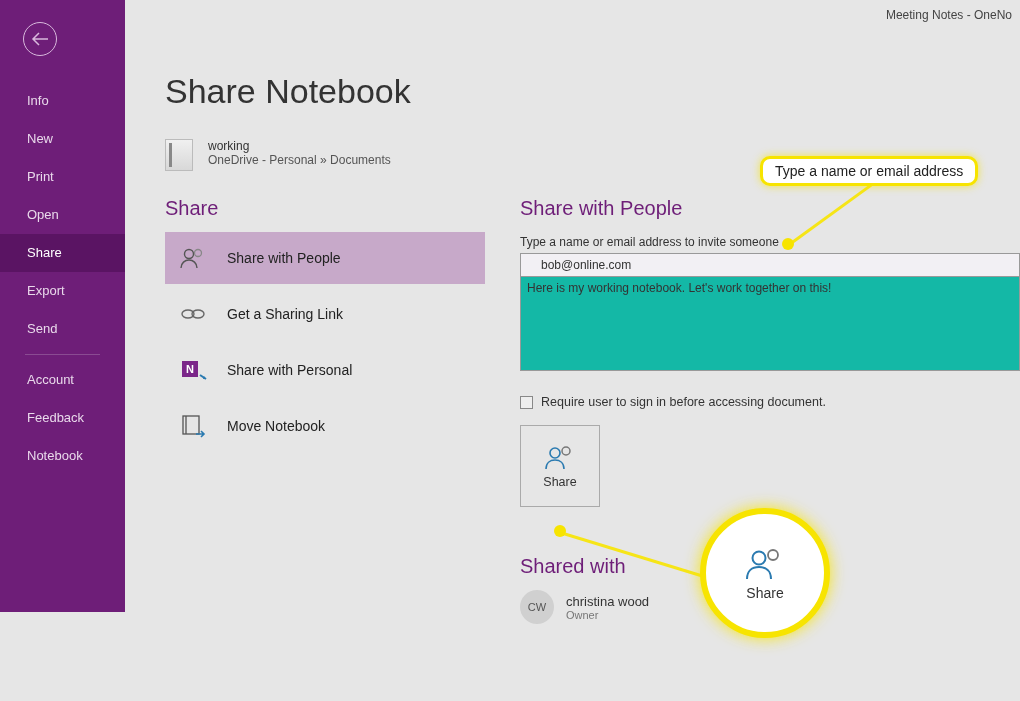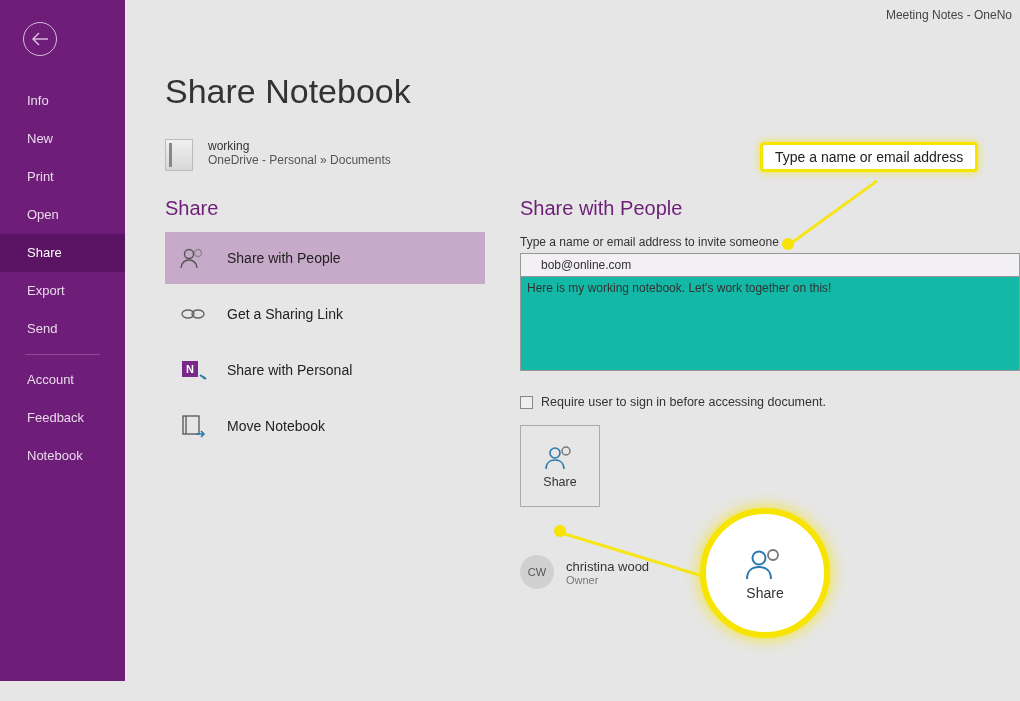--- a/index.html
+++ b/index.html
@@ -1,21 +1,21 @@
 <!DOCTYPE html>
 <html><head>
 <meta charset="utf-8">
 <style>
   * { box-sizing: border-box; margin: 0; padding: 0; font-family: "Segoe UI", Arial, sans-serif; }
   html, body { width: 1020px; height: 701px; overflow: hidden; }
   body { background: #e6e6e6; position: relative; }
 
   
   .sidebar {
-    position: absolute; left: 0; top: 0; width: 125px; height: 681px;
+    position: absolute; left: 0; top: 0; width: 125px; height: 612px;
     background: #6e1e78; color: #fff; font-size: 13px;
   }
   .back-btn {
     width: 34px; height: 34px; border: 1.5px solid #d8b8dc; border-radius: 50%;
     margin: 22px 0 0 23px; display:flex; align-items:center; justify-content:center;
     cursor: pointer;
   }
   .back-btn svg { stroke: #d8b8dc; }
   .side-items { margin-top: 26px; }
   .side-item {
@@ -203,33 +203,34 @@
       <div class="share-btn-big">
         <svg width="34" height="28" viewBox="0 0 34 28">
             <circle cx="12" cy="10" r="5" fill="none" stroke="#2a7ab0" stroke-width="1.6"></circle>
             <circle cx="23" cy="8" r="4" fill="none" stroke="#777" stroke-width="1.5"></circle>
             <path d="M3 26c0-6 4-9 9-9s9 3 9 9" fill="none" stroke="#2a7ab0" stroke-width="1.6"></path>
           </svg>
         <span>Share</span>
       </div>
 
       <div class="shared-with">
+        <div class="section-title">Shared with</div>
         <div class="sw-row">
           <div class="avatar">CW</div>
           <div>
             <div class="sw-name">christina wood</div>
             <div class="sw-role">Owner</div>
           </div>
         </div>
       </div>
     </div>
   </div>
 </div>
 
-<div class="callout-bubble" style="left:760px; top:142px;">Type a name or email address</div>
+<div class="callout-bubble" style="left:760px; top:156px;border-radius:10px;">Type a name or email address</div>
 <div class="callout-dot" style="left:782px; top:238px;"></div>
 <div class="callout-line" style="left:788px; top:244px; width:110px; transform:rotate(-36deg);"></div>
 
 <div class="callout-dot" style="left:554px; top:525px;"></div>
 <div class="callout-line" style="left:560px; top:531px; width:160px; transform:rotate(17deg);"></div>
 <div class="callout-circle" style="left:700px; top:508px;">
   <svg width="44" height="36" viewBox="0 0 44 36">
       <circle cx="16" cy="13" r="6.5" fill="none" stroke="#2a7ab0" stroke-width="2"></circle>
       <circle cx="30" cy="10" r="5" fill="none" stroke="#777" stroke-width="1.8"></circle>
       <path d="M4 34c0-8 5-12 12-12s12 4 12 12" fill="none" stroke="#2a7ab0" stroke-width="2"></path>

